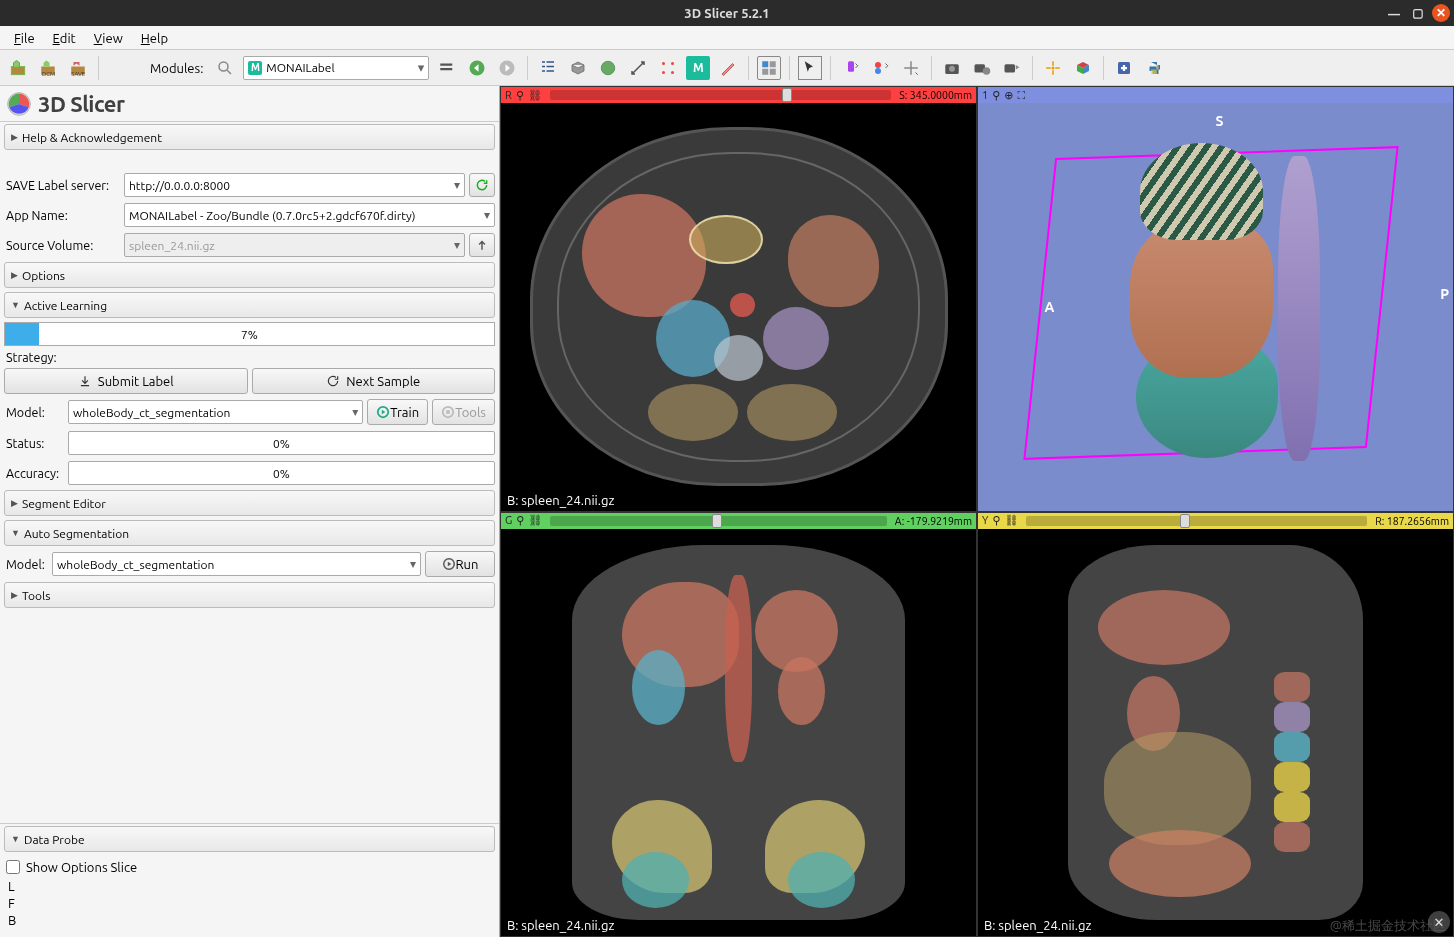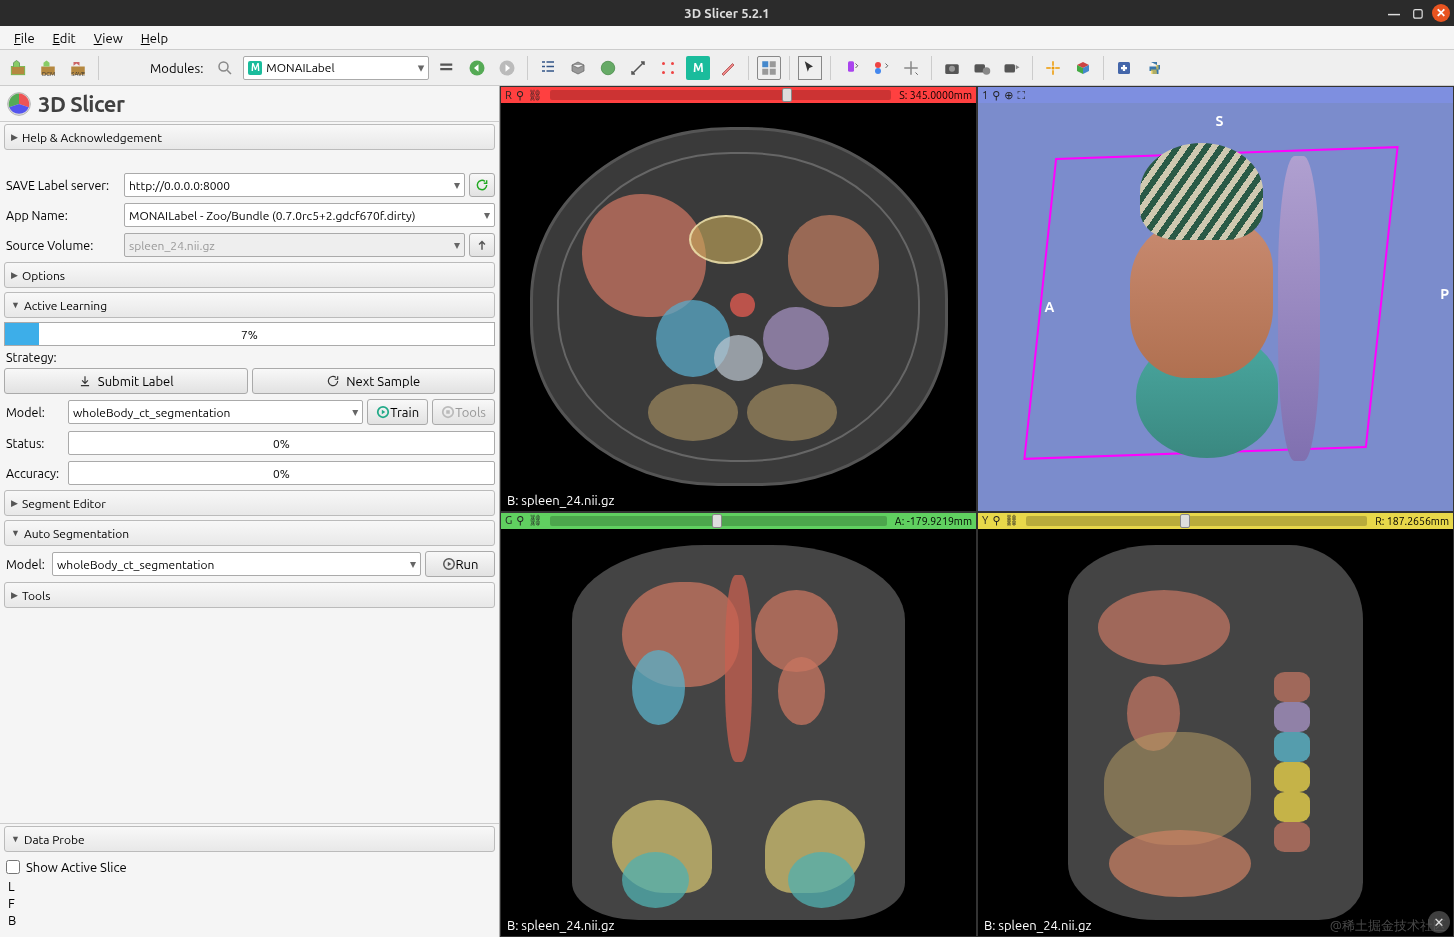--- a/index.html
+++ b/index.html
@@ -468,21 +468,21 @@
 
     <div class="spacer-flex"></div>
 
     <div class="dataprobe">
       <div class="sectionbtn" style="margin:0 0 4px 0;">
           <span class="tri">▼</span>
           <span>Data Probe</span>
         </div>
       <div class="cbrow">
           <input type="checkbox" style="">
-          <span>Show Active Slice</span>
+          <span>Show Options Slice</span>
         </div>
       <div style="padding-left:4px;line-height:1.3;">
         <div>L</div>
         <div>F</div>
         <div>B</div>
       </div>
     </div>
   </div>
 
   <div class="viewer">

